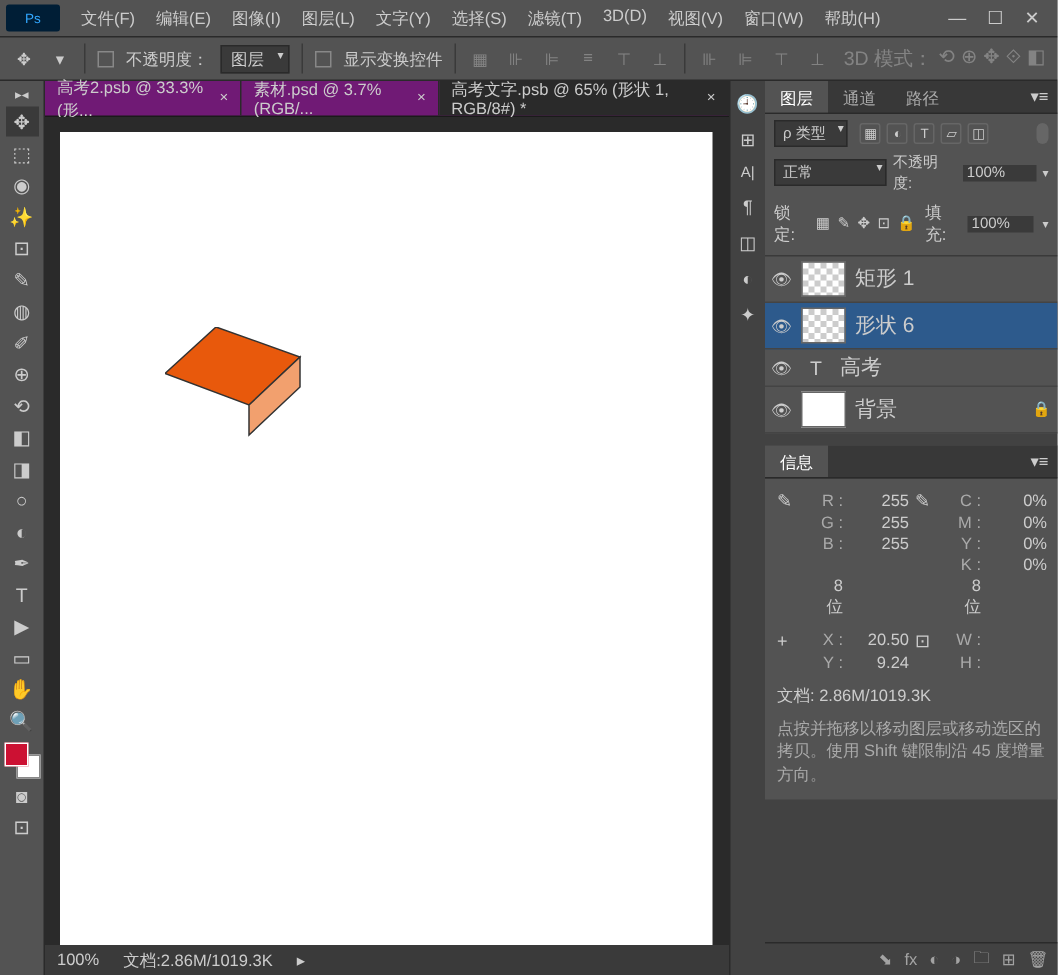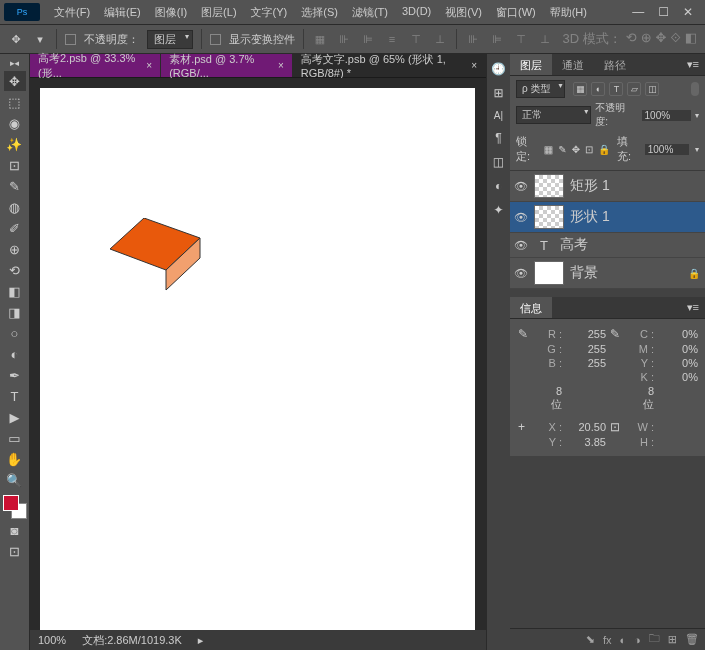--- a/index.html
+++ b/index.html
@@ -242,21 +242,21 @@
       </div>
       <div class="layer-list">
         <div class="layer">
           <span class="eye">👁</span>
           <div class="layer-thumb checker"></div>
           <span class="layer-name">矩形 1</span>
         </div>
         <div class="layer selected">
           <span class="eye">👁</span>
           <div class="layer-thumb checker"></div>
-          <span class="layer-name">形状 1</span>
+          <span class="layer-name">形状 6</span>
         </div>
         <div class="layer">
           <span class="eye">👁</span>
           <span class="layer-type-icon">T</span>
           <span class="layer-name">高考</span>
         </div>
         <div class="layer">
           <span class="eye">👁</span>
           <div class="layer-thumb"></div>
           <span class="layer-name">背景</span>
@@ -305,25 +305,30 @@
         </div>
         <div class="info-grid" style="margin-top:8px">
           <span class="icon">+</span>
           <span class="lbl">X :</span>
             <span class="val">20.50</span>
           <span class="icon">⊡</span>
           <span class="lbl">W :</span>
             <span class="val"></span>
           <span></span>
             <span class="lbl">Y :</span>
-            <span class="val">3.85</span>
+            <span class="val">9.24</span>
           <span></span>
             <span class="lbl">H :</span>
             <span class="val"></span>
         </div>
+        <div class="info-doc">
+          <span>文档:</span>
+          <span>2.86M/1019.3K</span>
+        </div>
+        <div class="info-tip">点按并拖移以移动图层或移动选区的拷贝。使用 Shift 键限制沿 45 度增量方向。</div>
       </div>
     </div>
 
     <div class="panels-footer">
       <span>⬊</span>
       <span>fx</span>
       <span>◐</span>
       <span>◑</span>
       <span>🗀</span>
       <span>⊞</span>

